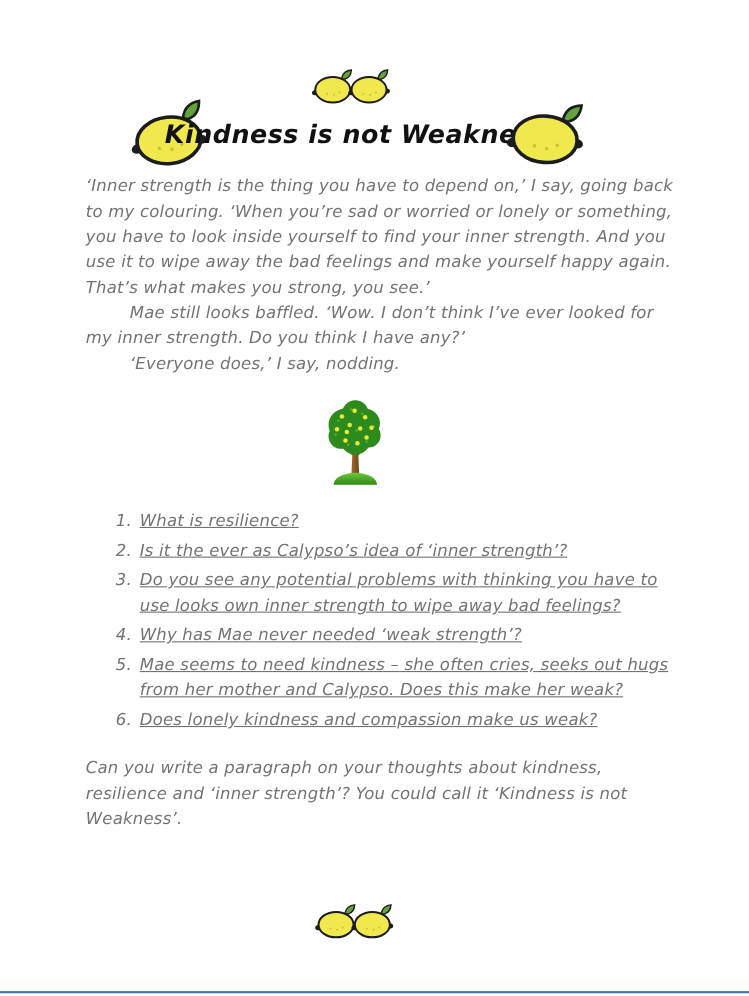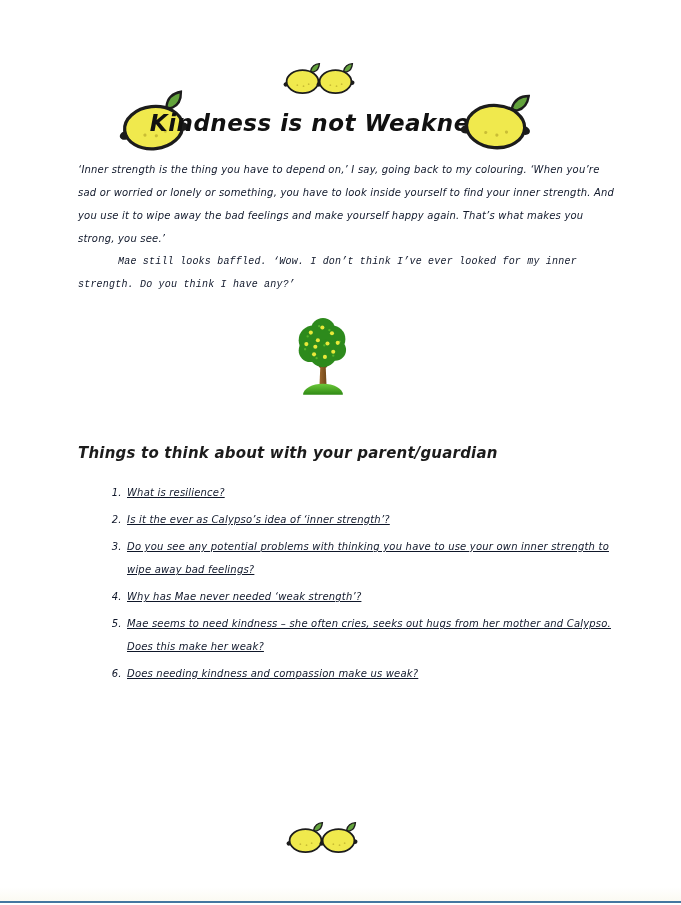--- a/index.html
+++ b/index.html
@@ -29,27 +29,27 @@
     font-size:23px;
     font-weight:bold;
     font-style:italic;
     letter-spacing:0.5px;
     color:#111111;
   }
   
   .content { padding:0 62px 0 78px; }
   .hand {
     font-style:italic;
-    font-size:10px;
+    font-size:15px;
     line-height:23px;
     letter-spacing:0.2px;
-    color:#0f172a;
+    color:#737373;
   }
   .story p { margin:0; }
-  .story p.indent { text-indent:40px;font-family:Liberation Mono, monospace; }
+  .story p.indent { text-indent:40px; }
   
   .tree-wrap { margin-top:17px; height:84px; display:flex; justify-content:center; }
   .tree-wrap svg { transform:translateX(-26px); }
   
   .discussion-heading {
     margin:47px 0 0 0;
     font-size:15px;
     font-weight:bold;
     font-style:italic;
     letter-spacing:0.2px;
@@ -112,20 +112,21 @@
     <svg class="big-lemon right" viewBox="0 0 76 64">
         <use href="#lemon-shape"></use>
       </svg>
   </div>
 
   <div class="content">
 
     <div class="story">
       <p class="hand">‘Inner strength is the thing you have to depend on,’ I say, going back to my colouring. ‘When you’re sad or worried or lonely or something, you have to look inside yourself to find your inner strength. And you use it to wipe away the bad feelings and make yourself happy again. That’s what makes you strong, you see.’</p>
       <p class="hand indent">Mae still looks baffled. ‘Wow. I don’t think I’ve ever looked for my inner strength. Do you think I have any?’</p>
+      <p class="hand indent">‘Everyone does,’ I say, nodding.</p>
     </div>
 
     <div class="tree-wrap">
       <svg width="64" height="84" viewBox="0 0 100 130">
         <defs>
           <linearGradient id="grassGrad" x1="0" y1="0" x2="0" y2="1">
             <stop offset="0" stop-color="#6cc83a"></stop>
             <stop offset="1" stop-color="#2f8a14"></stop>
           </linearGradient>
           <linearGradient id="trunkGrad" x1="0" y1="0" x2="1" y2="0">
@@ -168,31 +169,31 @@
             <circle cx="24" cy="48" r="3.2"></circle>
           <circle cx="42" cy="42" r="3.2"></circle>
             <circle cx="57" cy="47" r="3.2"></circle>
           <circle cx="38" cy="52" r="3.2"></circle>
         </g>
 
         <path d="M19 127 A31 17 0 0 1 81 127 Z" fill="url(#grassGrad)"></path>
       </svg>
     </div>
 
-    <h2 class="discussion-heading">Things to think about with your parent/guardian</h2>
 
     <ol class="questions hand">
       <li>What is resilience?</li>
       <li>Is it the ever as Calypso’s idea of ‘inner strength’?</li>
-      <li>Do you see any potential problems with thinking you have to use your own inner strength to wipe away bad feelings?</li>
+      <li>Do you see any potential problems with thinking you have to use looks own inner strength to wipe away bad feelings?</li>
       <li>Why has Mae never needed ‘weak strength’?</li>
       <li>Mae seems to need kindness – she often cries, seeks out hugs from her mother and Calypso. Does this make her weak?</li>
-      <li>Does needing kindness and compassion make us weak?</li>
+      <li>Does lonely kindness and compassion make us weak?</li>
     </ol>
 
+    <p class="hand task-paragraph">Can you write a paragraph on your thoughts about kindness, resilience and ‘inner strength’? You could call it ‘Kindness is not Weakness’.</p>
   </div>
 
   <div class="lemon-pair bottom">
     <svg class="lemon-sm" viewBox="0 0 76 64">
         <use href="#lemon-shape"></use>
       </svg>
     <svg class="lemon-sm" viewBox="0 0 76 64">
         <use href="#lemon-shape"></use>
       </svg>
   </div>

